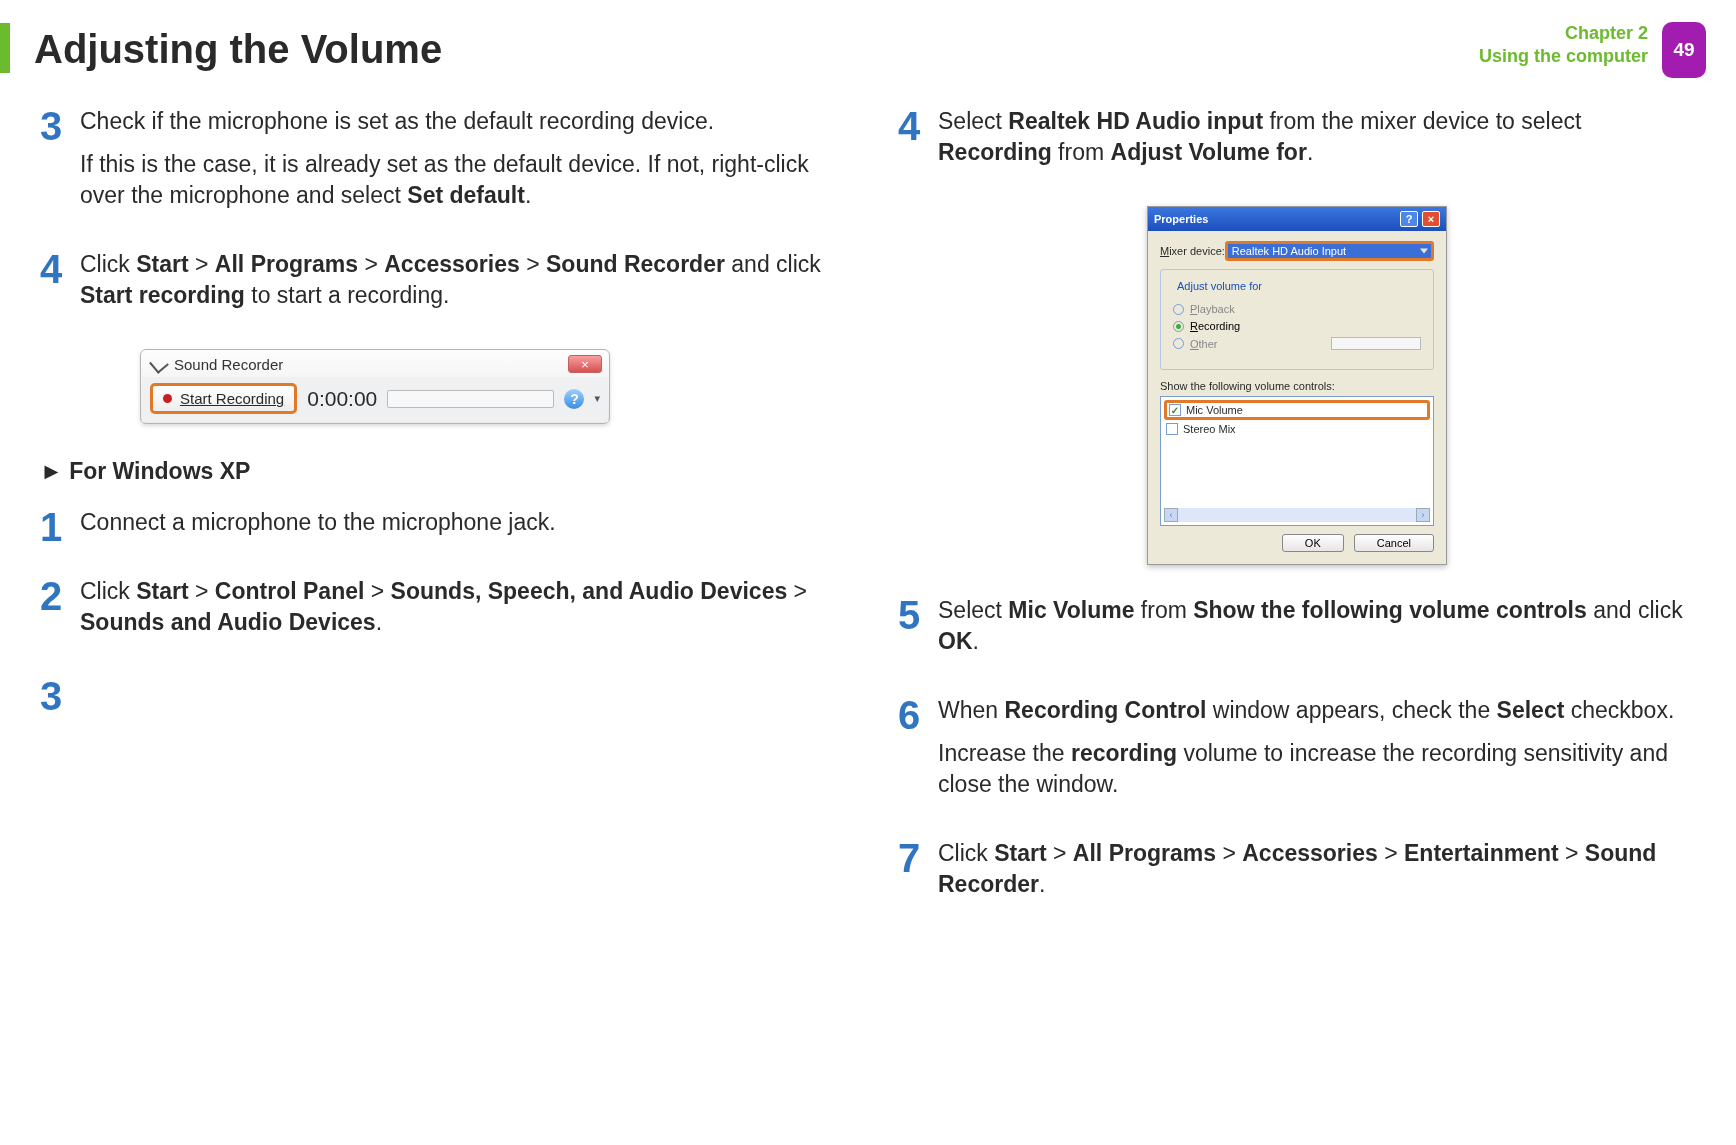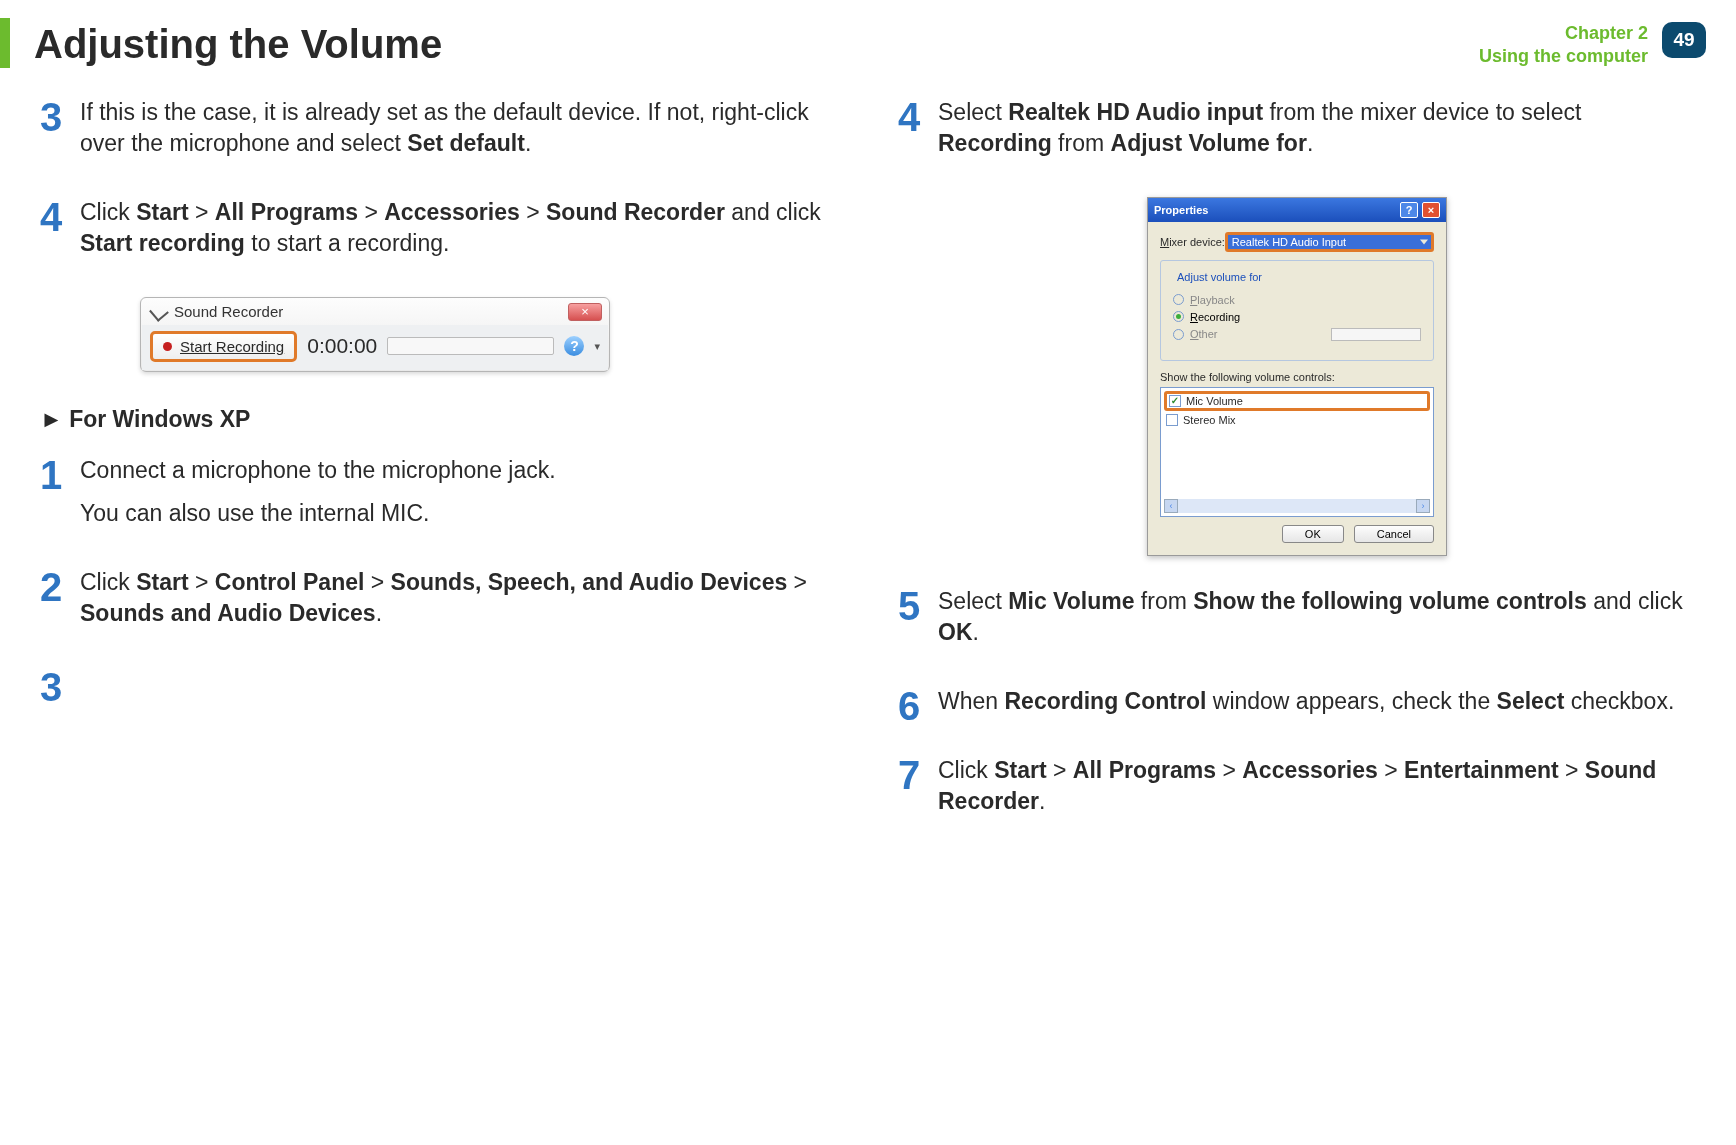--- a/index.html
+++ b/index.html
@@ -36,27 +36,27 @@
   padding-top: 4px;
 }
 .chapter-line {
   color: #6cbb2e;
   font-size: 18px;
   font-weight: 700;
   text-align: right;
   line-height: 1.3;
 }
 .page-badge {
-  background: #0c4a6e;
+  background: #a21caf;
   color: #fff;
   font-weight: 700;
   font-size: 19px;
   border-radius: 10px;
   width: 44px;
-  height: 36px;
+  height: 56px;
   display: flex;
   align-items: center;
   justify-content: center;
 }
 .columns {
   display: flex;
   gap: 60px;
   padding: 0 40px 0 40px;
 }
 .col { flex: 1; }
@@ -220,20 +220,21 @@
   </div>
 </div>
 
 <div class="columns">
 
   <div class="col">
 
     <div class="step">
       <div class="step-num">3</div>
       <div class="step-body">
+        <p>Check if the microphone is set as the default recording device.</p>
         <p>
           <span>If this is the case, it is already set as the default device. If not, right-click over the microphone and select </span><b>Set default</b><span>.</span>
         </p>
       </div>
     </div>
 
     <div class="step">
       <div class="step-num">4</div>
       <div class="step-body">
         <p>
@@ -259,21 +260,20 @@
         <span class="sr-drop">▾</span>
       </div>
     </div>
 
     <div class="subhead">►  For Windows XP</div>
 
     <div class="step">
       <div class="step-num">1</div>
       <div class="step-body">
         <p>Connect a microphone to the microphone jack.</p>
-        <p>You can also use the internal MIC.</p>
       </div>
     </div>
 
     <div class="step">
       <div class="step-num">2</div>
       <div class="step-body">
         <p>
           <span>Click </span><b>Start</b><span> &gt; </span><b>Control Panel</b><span> &gt; </span><b>Sounds, Speech, and Audio Devices</b><span> &gt; </span><b>Sounds and Audio Devices</b><span>.</span>
         </p>
       </div>
@@ -354,20 +354,23 @@
         </p>
       </div>
     </div>
 
     <div class="step">
       <div class="step-num">6</div>
       <div class="step-body">
         <p>
           <span>When </span><b>Recording Control</b><span> window appears, check the </span><b>Select</b><span> checkbox.</span>
         </p>
+        <p>
+          <span>Increase the </span><b>recording</b><span> volume to increase the recording sensitivity and close the window.</span>
+        </p>
       </div>
     </div>
 
     <div class="step">
       <div class="step-num">7</div>
       <div class="step-body">
         <p>
           <span>Click </span><b>Start</b><span> &gt; </span><b>All Programs</b><span> &gt; </span><b>Accessories</b><span> &gt; </span><b>Entertainment</b><span> &gt; </span><b>Sound Recorder</b><span>.</span>
         </p>
       </div>

